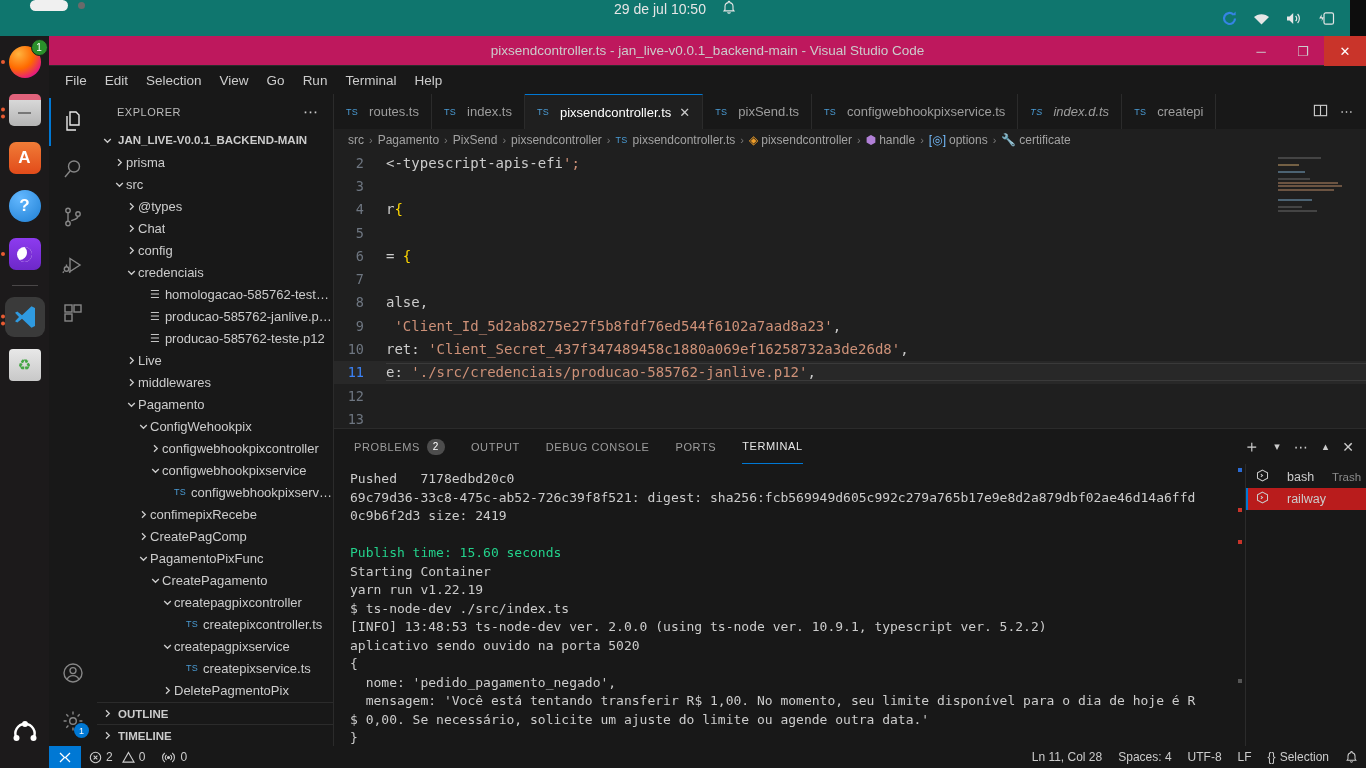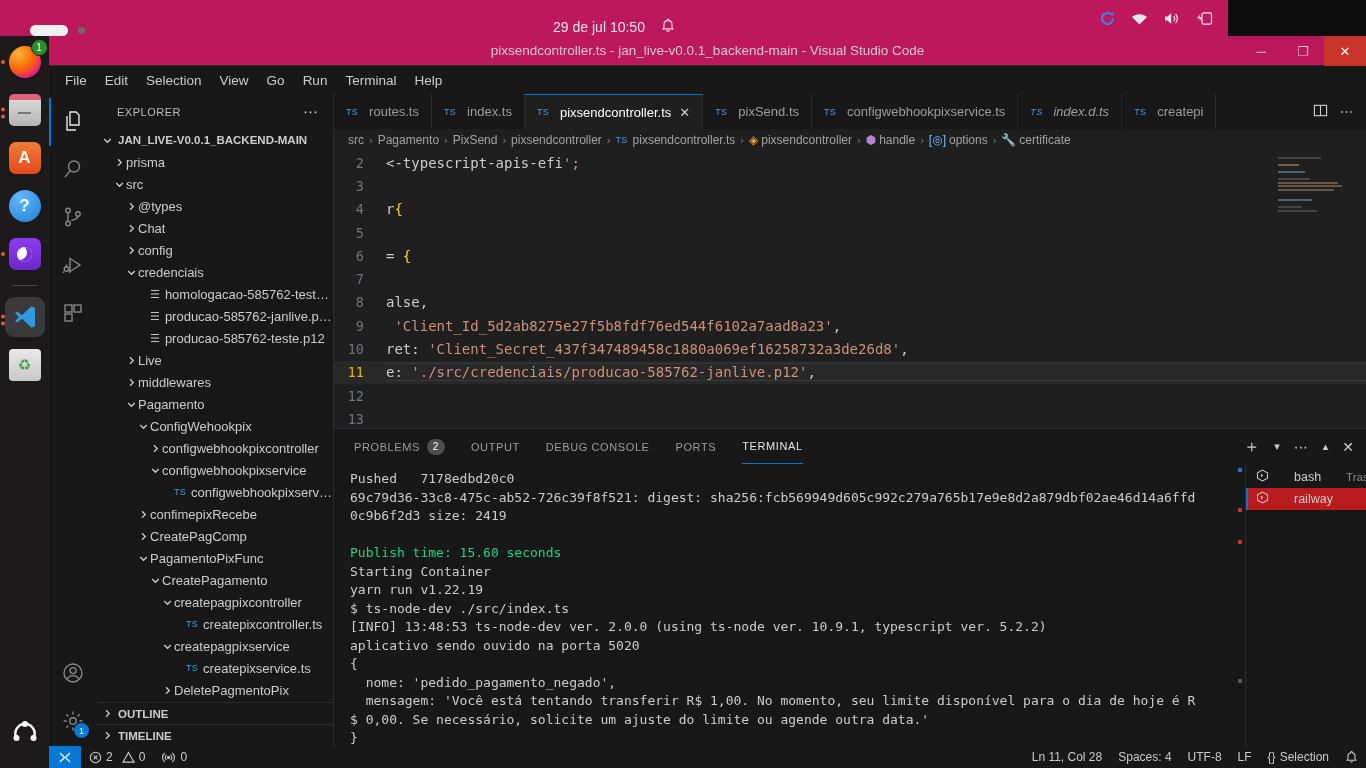--- a/index.html
+++ b/index.html
@@ -8,22 +8,22 @@
     overflow: hidden;
     background: #0d0d0d;
     font-family: "Liberation Sans", sans-serif;
     font-size: 13px;
     color: #cccccc;
   }
   .screen { position: relative; width: 1366px; height: 768px; }
 
   
   .gnome-topbar {
-    position: absolute; left: 0; top: 0; width: 1228px; height: 36px;
-    background: #be185d; display: flex; align-items: flex-end;
+    position: absolute; left: 0; top: 0; width: 1350px; height: 36px;
+    background: #0f766e; display: flex; align-items: flex-start;
     color: #e8e8e8; font-size: 13.5px;
   }
   .gnome-activities {
     width: 122px; display: flex; align-items: center; gap: 10px; padding-left: 30px;
   }
   .pill { width: 38px; height: 11px; border-radius: 6px; background: #f0f0f0; }
   .dot { width: 7px; height: 7px; border-radius: 50%; background: #6a6a6a; }
   .gnome-center {
     position: absolute; left: 0; right: 0; margin: 0 auto; width: 300px;
     display: flex; align-items: center; justify-content: center; gap: 16px;
@@ -126,21 +126,21 @@
 
   .breadcrumbs { height: 22px; display: flex; align-items: center; gap: 4px;
                  padding-left: 14px; font-size: 12px; color: #a2a2a2; white-space: nowrap; }
   .bc-sep { color: #7a7a7a; font-size: 11px; margin: 0 1px; }
 
   .code-area { flex: 1; position: relative; overflow: hidden; background: #1f1f1f;
                font-family: "DejaVu Sans Mono", monospace; font-size: 14px; }
   .code-line { height: 23.3px; display: flex; align-items: center; }
   .ln { width: 52px; text-align: right; padding-right: 22px; color: #6e7681;
         font-size: 13.5px; flex: none; }
-  .ln.cur { color: #eab308; }
+  .ln.cur { color: #3b82f6; }
   .code-line.cur { background: #282828; }
   .code-line.cur .ctext { border-top: 1px solid #3a3a3a; border-bottom: 1px solid #3a3a3a; }
   .ctext { flex: 1; white-space: pre; }
   .tk-str { color: #ce9178; }
   .tk-brace { color: #ffd700; }
   .minimap { position: absolute; right: 14px; top: 0; width: 78px; height: 100%;
              opacity: .5; }
   .mm-line { height: 2px; margin-bottom: 1.5px; background: #6a6a6a; }
   .edit-scroll { position: absolute; right: 0; top: 0; width: 14px; height: 100%; }
 
@@ -160,21 +160,21 @@
   .panel-body { flex: 1; display: flex; min-height: 0; }
   .term {
     flex: 1; padding: 6px 0 0 16px; font-family: "DejaVu Sans Mono", monospace;
     font-size: 13px; line-height: 18.5px; color: #cccccc; overflow: hidden;
     white-space: pre-wrap; position: relative;
   }
   .term .green { color: #23d18b; }
   .term-scroll { width: 14px; position: relative; background: #181818; }
   .term-scroll .mark { position: absolute; right: 3px; width: 4px; height: 4px; }
   .term-list { width: 121px; border-left: 1px solid #2b2b2b; padding-top: 2px; }
-  .tl-row { height: 22px; display: flex; align-items: center; gap: 25px; padding-left: 10px;
+  .tl-row { height: 22px; display: flex; align-items: center; gap: 18px; padding-left: 10px;
             font-size: 12.5px; color: #cccccc; position: relative; }
   .tl-row.active { background: #b91c1c; }
   .tl-row.active::before { content:''; position: absolute; left: 0; top:0; width: 2px;
             height: 22px; background: #0078d4; }
   .tl-sub { color: #8b8b8b; font-size: 11.5px; }
 
   
   .statusbar { height: 22px; background: #181818; display: flex; align-items: center;
                font-size: 12px; color: #cccccc; }
   .sb-remote { background: #0078d4; color: #fff; height: 22px; display: flex;

